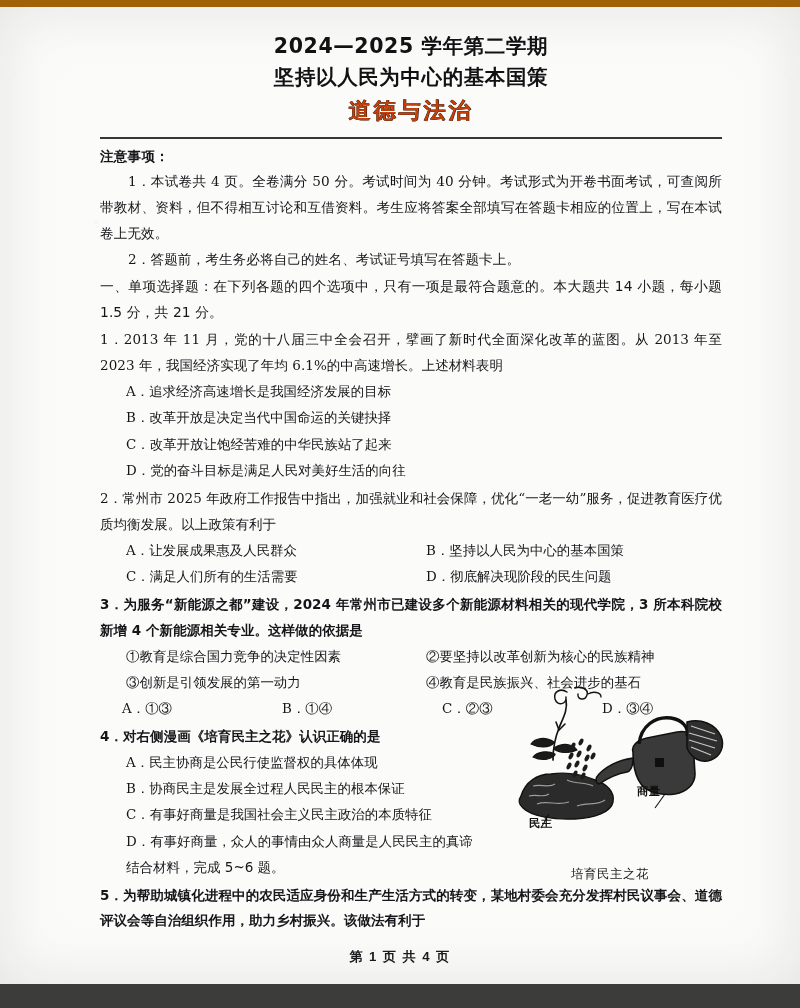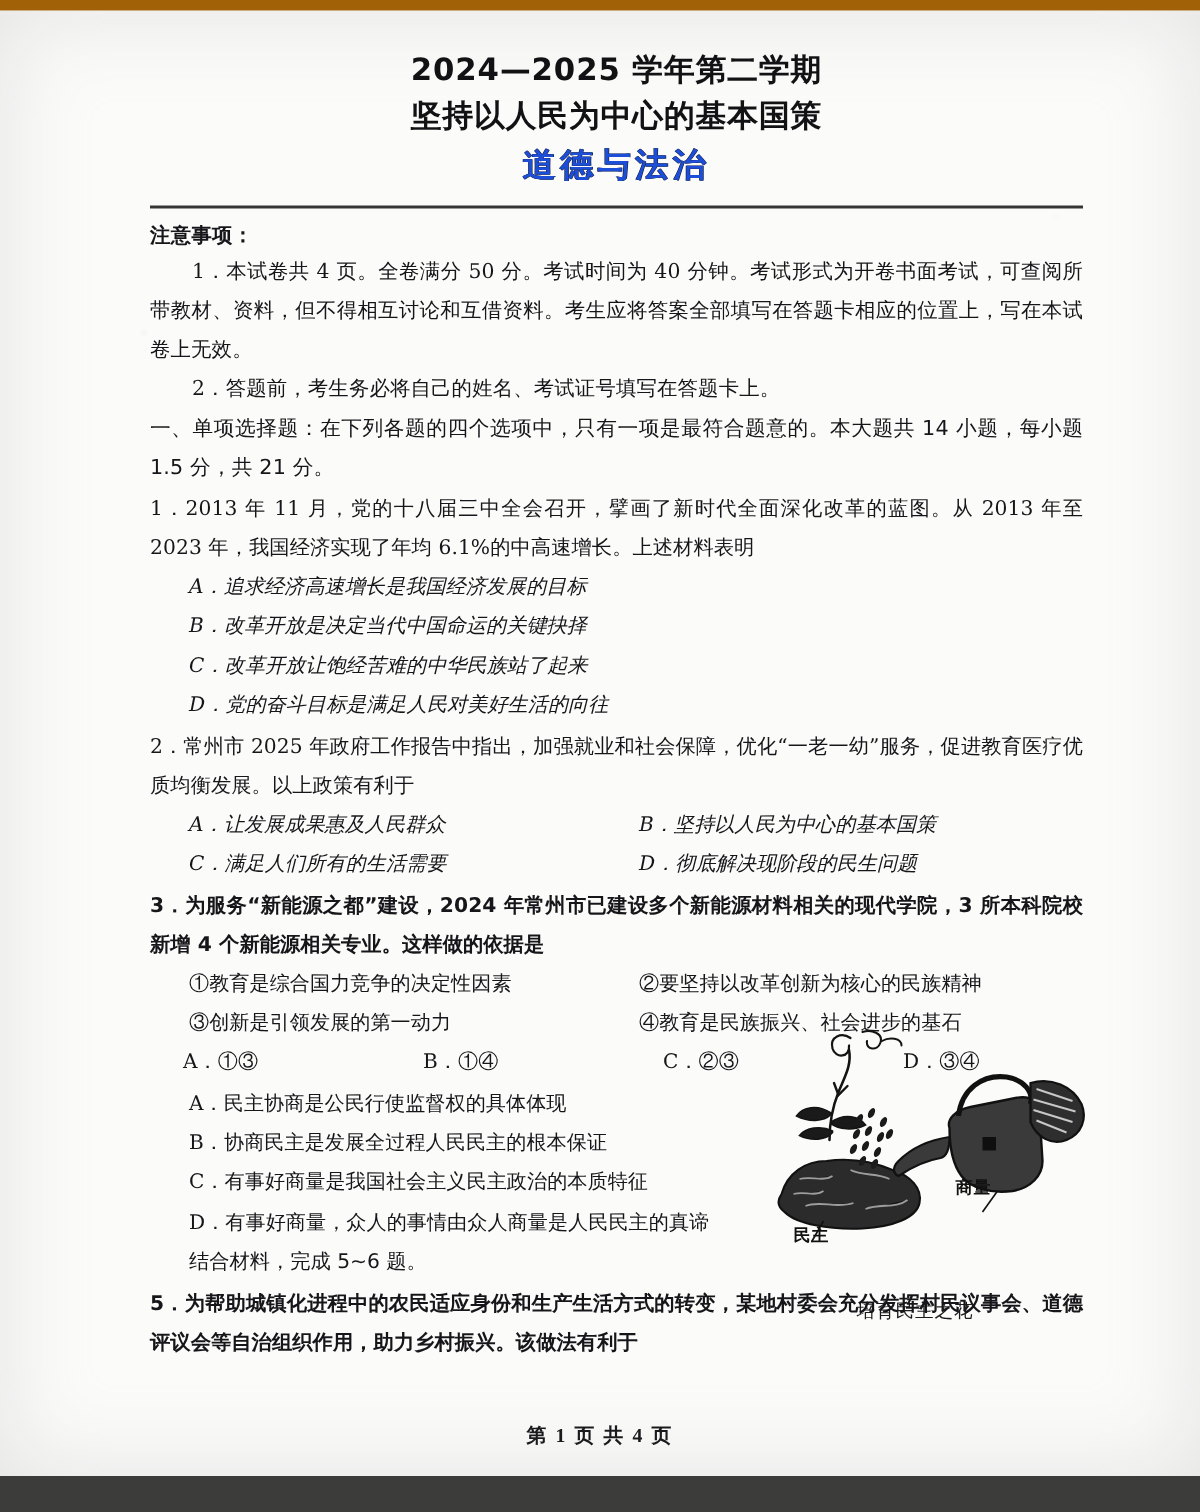--- a/index.html
+++ b/index.html
@@ -57,21 +57,21 @@
     line-height: 1.5;
     color: #121215;
   }
   .head-subject {
     font-family: "DejaVu Serif", "Liberation Serif", serif;
     font-weight: bold;
     font-size: 22px;
     letter-spacing: 3px;
     line-height: 1.55;
     margin-top: 1px;
-    color: #1d4ed8;
+    color: #c2410c;
     text-shadow: 0.4px 0 0 #0d0d10, -0.35px 0 0 #0d0d10;
   }
 
   .rule {
     height: 0;
     border-top: 2px solid #1a1a1a;
     margin: 9px 0 9px 0;
     opacity: 0.88;
   }
 
@@ -114,21 +114,20 @@
   .q-stem.bold {
     font-family: "DejaVu Sans", "Liberation Sans", sans-serif;
     font-weight: bold;
   }
 
   .opts-stack { padding-left: 26px; }
   .opt {
     font-size: 13.4px;
     line-height: 1.95;
     letter-spacing: 0.05px;
-    font-style: italic;
   }
   .opt.upright { font-style: normal; }
 
   .opts-grid {
     padding-left: 26px;
     display: grid;
     grid-template-columns: 300px 1fr;
     column-gap: 0;
   }
   .opts-grid4 {
@@ -180,21 +179,21 @@
   }
   .lbl-democracy { left: 14px; top: 130px; }
   .lbl-discuss { left: 122px; top: 98px; }
 
   
   .footer {
     position: absolute;
     left: 0; right: 0;
     bottom: 18px;
     text-align: center;
-    font-family: Liberation Serif, serif;
+    font-family: Liberation Sans, sans-serif;
     font-weight: bold;
     font-size: 13.2px;
     letter-spacing: 1.4px;
     color: #1a1a1d;
   }
 
   
   .grain {
     position: absolute;
     inset: 0;
@@ -338,20 +337,21 @@
           </g>
         </svg>
 
         <div class="lbl lbl-democracy">民主</div>
         <div class="lbl lbl-discuss">商量</div>
       </div>
 
       <div class="cartoon-caption">培育民主之花</div>
 
       <div class="q4-left">
+        <div class="q-stem bold">4．对右侧漫画《培育民主之花》认识正确的是</div>
         <div class="opts-stack">
           <div class="opt upright">A．民主协商是公民行使监督权的具体体现</div>
           <div class="opt upright">B．协商民主是发展全过程人民民主的根本保证</div>
           <div class="opt upright">C．有事好商量是我国社会主义民主政治的本质特征</div>
           <div class="opt upright">D．有事好商量，众人的事情由众人商量是人民民主的真谛</div>
         </div>
         <div class="tail-line">结合材料，完成 5~6 题。</div>
       </div>
     </div>
 

